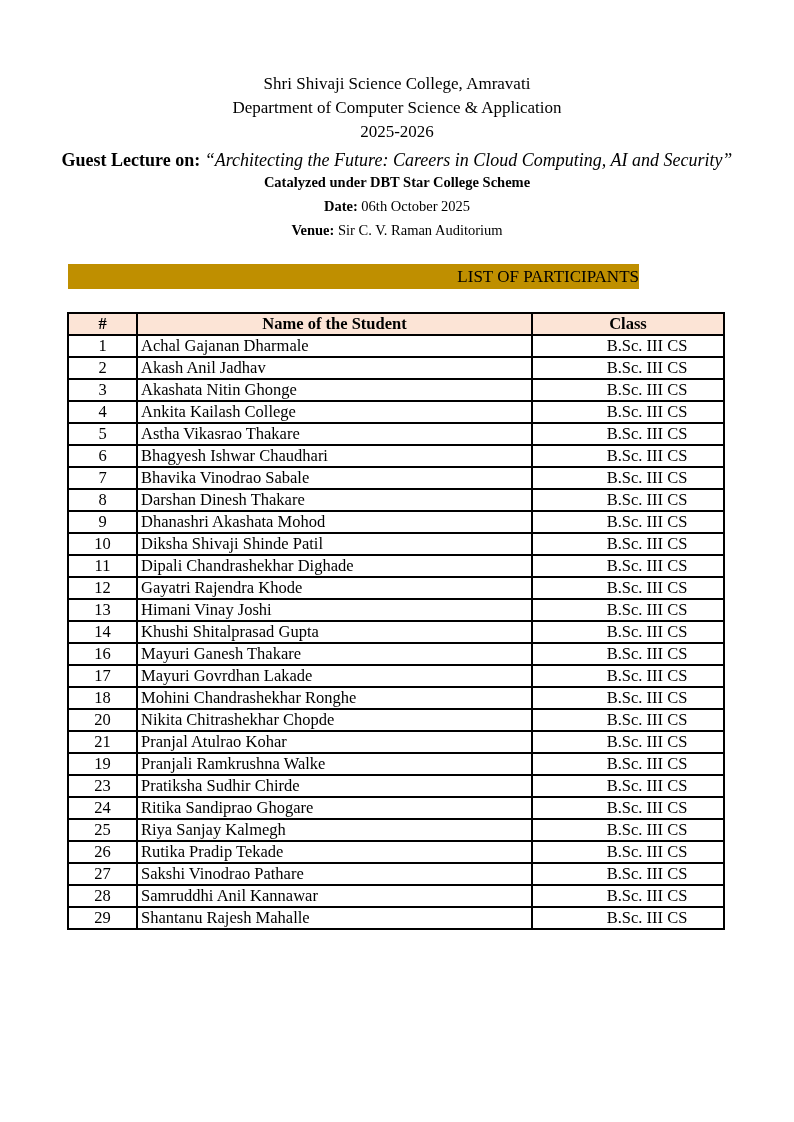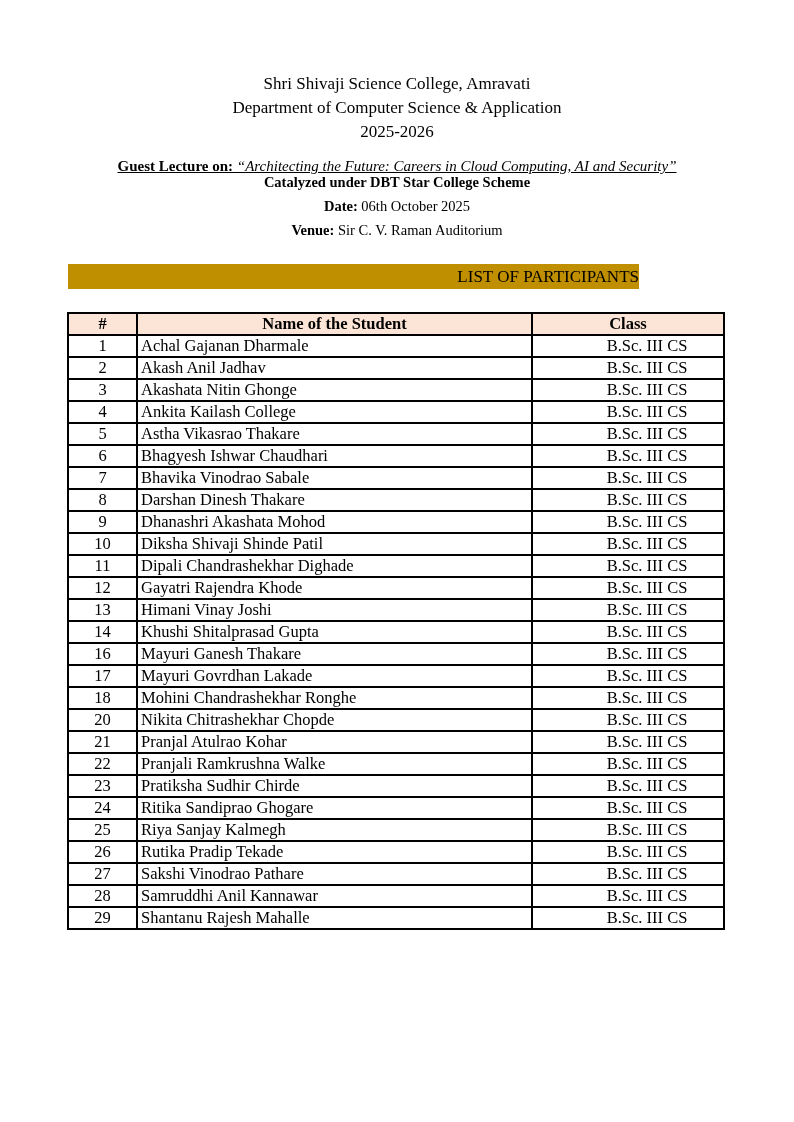--- a/index.html
+++ b/index.html
@@ -1,21 +1,21 @@
 <!DOCTYPE html>
 <html><head>
 <meta charset="utf-8">
 <style>
   html, body { margin: 0; padding: 0; background: #ffffff; }
   body { width: 794px; height: 1122px; position: relative; font-family: "Liberation Serif", "DejaVu Serif", serif; color: #000; }
   .hdr { position: absolute; left: 0; width: 794px; text-align: center; }
   .l1 { top: 74px; font-size: 17px; }
   .l2 { top: 98px; font-size: 17px; }
   .l3 { top: 122px; font-size: 17px; }
-  .l4 { top: 158px; font-size: 15px; text-decoration: underline; }
+  .l4 { top: 150px; font-size: 18px; }
   .l5 { top: 174px; font-size: 14.5px; font-weight: bold; }
   .l6 { top: 198px; font-size: 14.5px; }
   .l7 { top: 222px; font-size: 14.5px; }
   b { font-weight: bold; }
   i { font-style: italic; }
   .banner { position: absolute; left: 68px; top: 264px; width: 571px; height: 25px; background: #bf8f00; text-align: right; font-size: 17px; line-height: 25px; }
   table { position: absolute; left: 67px; top: 312px; width: 658px; border-collapse: collapse; font-size: 16.5px; }
   td, th { border: 2px solid #000; height: 20px; padding: 0 3px; line-height: 20px; }
   th { background: #fce4d6; font-weight: bold; text-align: center; }
   td.num { text-align: center; width: 61px; }
@@ -133,21 +133,21 @@
         <td class="num">20</td>
         <td class="name">Nikita Chitrashekhar Chopde</td>
         <td class="cls">B.Sc. III CS</td>
       </tr>
       <tr>
         <td class="num">21</td>
         <td class="name">Pranjal Atulrao Kohar</td>
         <td class="cls">B.Sc. III CS</td>
       </tr>
       <tr>
-        <td class="num">22</td>
+        <td class="num">19</td>
         <td class="name">Pranjali Ramkrushna Walke</td>
         <td class="cls">B.Sc. III CS</td>
       </tr>
       <tr>
         <td class="num">23</td>
         <td class="name">Pratiksha Sudhir Chirde</td>
         <td class="cls">B.Sc. III CS</td>
       </tr>
       <tr>
         <td class="num">24</td>

